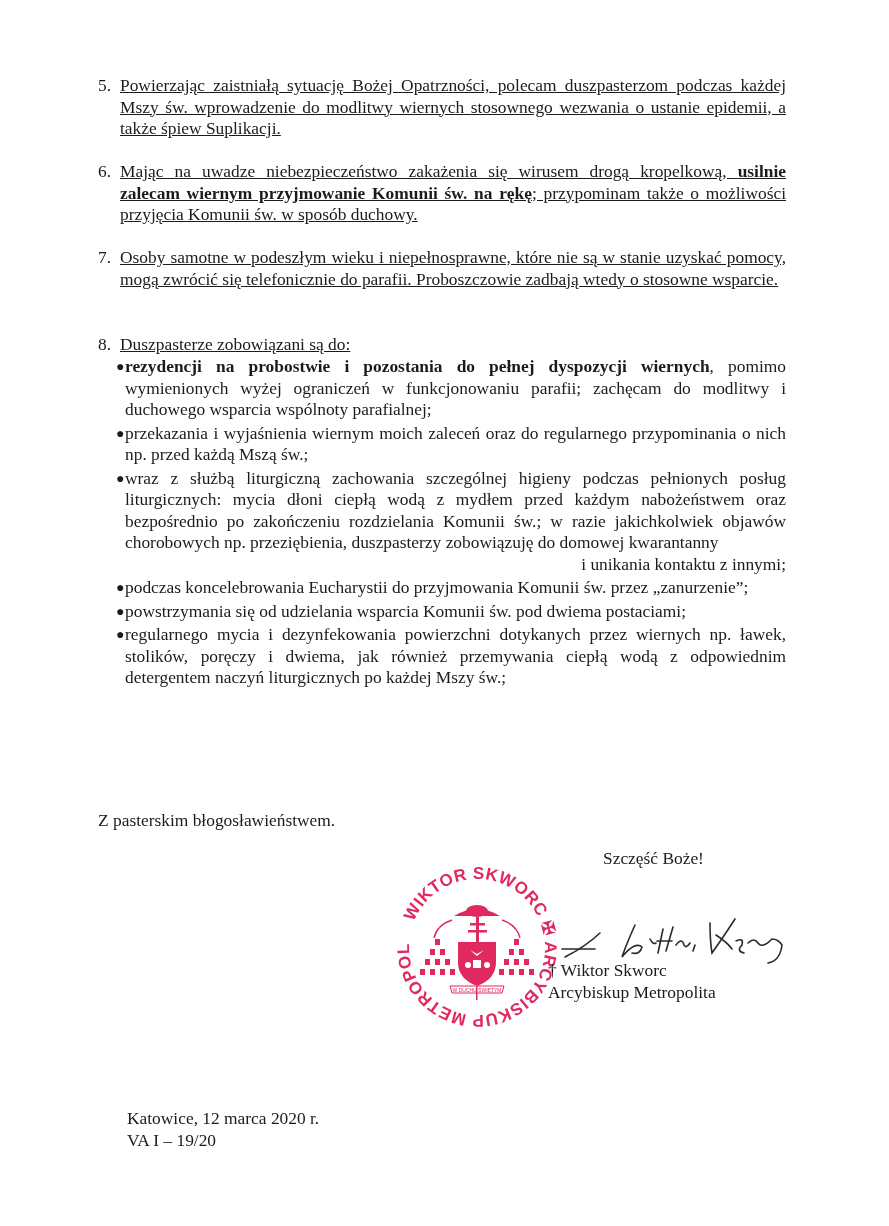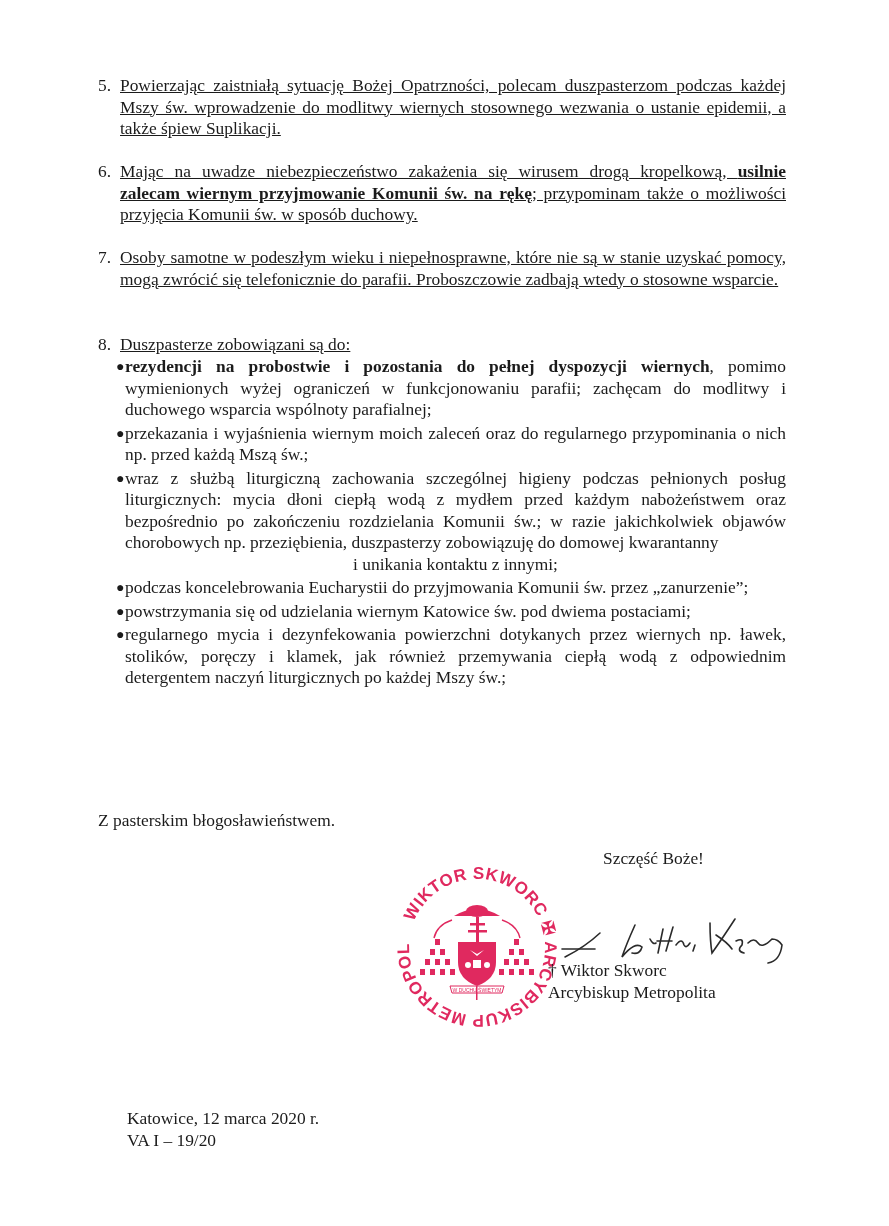--- a/index.html
+++ b/index.html
@@ -59,30 +59,30 @@
 
   <div class="bullets txt" style="top:356px;">
     <div class="bullet">
       <span class="dot">●</span><b>rezydencji na probostwie i pozostania do pełnej dyspozycji wiernych</b><span>, pomimo wymienionych wyżej ograniczeń w funkcjonowaniu parafii; zachęcam do modlitwy i duchowego wsparcia wspólnoty parafialnej;</span>
     </div>
     <div class="bullet">
       <span class="dot">●</span><span>przekazania i wyjaśnienia wiernym moich zaleceń oraz do regularnego przypominania o nich np. przed każdą Mszą św.;</span>
     </div>
     <div class="bullet">
       <span class="dot">●</span><span>wraz z służbą liturgiczną zachowania szczególnej higieny podczas pełnionych posług liturgicznych: mycia dłoni ciepłą wodą z mydłem przed każdym nabożeństwem oraz bezpośrednio po zakończeniu rozdzielania Komunii św.; w razie jakichkolwiek objawów chorobowych np. przeziębienia, duszpasterzy zobowiązuję do domowej kwarantanny</span>
-      <div style="text-align:center;">i unikania kontaktu z innymi;</div>
+      <div style="text-align:right;">i unikania kontaktu z innymi;</div>
     </div>
     <div class="bullet">
       <span class="dot">●</span><span>podczas koncelebrowania Eucharystii do przyjmowania Komunii św. przez „zanurzenie”;</span>
     </div>
     <div class="bullet">
-      <span class="dot">●</span><span>powstrzymania się od udzielania wiernym Katowice św. pod dwiema postaciami;</span>
+      <span class="dot">●</span><span>powstrzymania się od udzielania wsparcia Komunii św. pod dwiema postaciami;</span>
     </div>
     <div class="bullet">
-      <span class="dot">●</span><span>regularnego mycia i dezynfekowania powierzchni dotykanych przez wiernych np. ławek, stolików, poręczy i klamek, jak również przemywania ciepłą wodą z odpowiednim detergentem naczyń liturgicznych po każdej Mszy św.;</span>
+      <span class="dot">●</span><span>regularnego mycia i dezynfekowania powierzchni dotykanych przez wiernych np. ławek, stolików, poręczy i dwiema, jak również przemywania ciepłą wodą z odpowiednim detergentem naczyń liturgicznych po każdej Mszy św.;</span>
     </div>
   </div>
 
 
   <div class="closing txt" style="top:810px;">Z pasterskim błogosławieństwem.</div>
 
   <div class="greet txt">Szczęść Boże!</div>
 
   <svg class="seal" viewBox="0 0 170 170">
     <defs>

